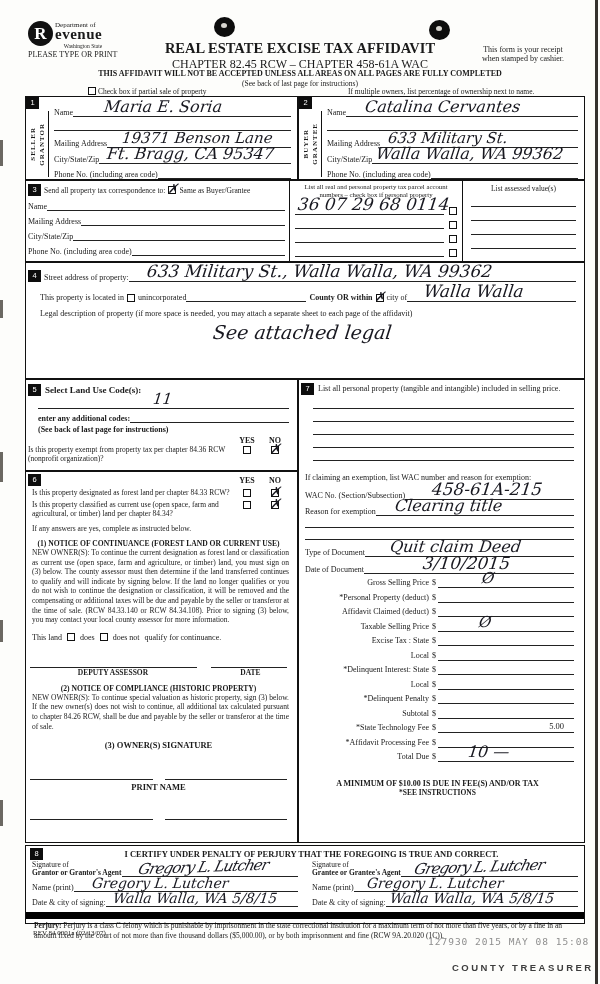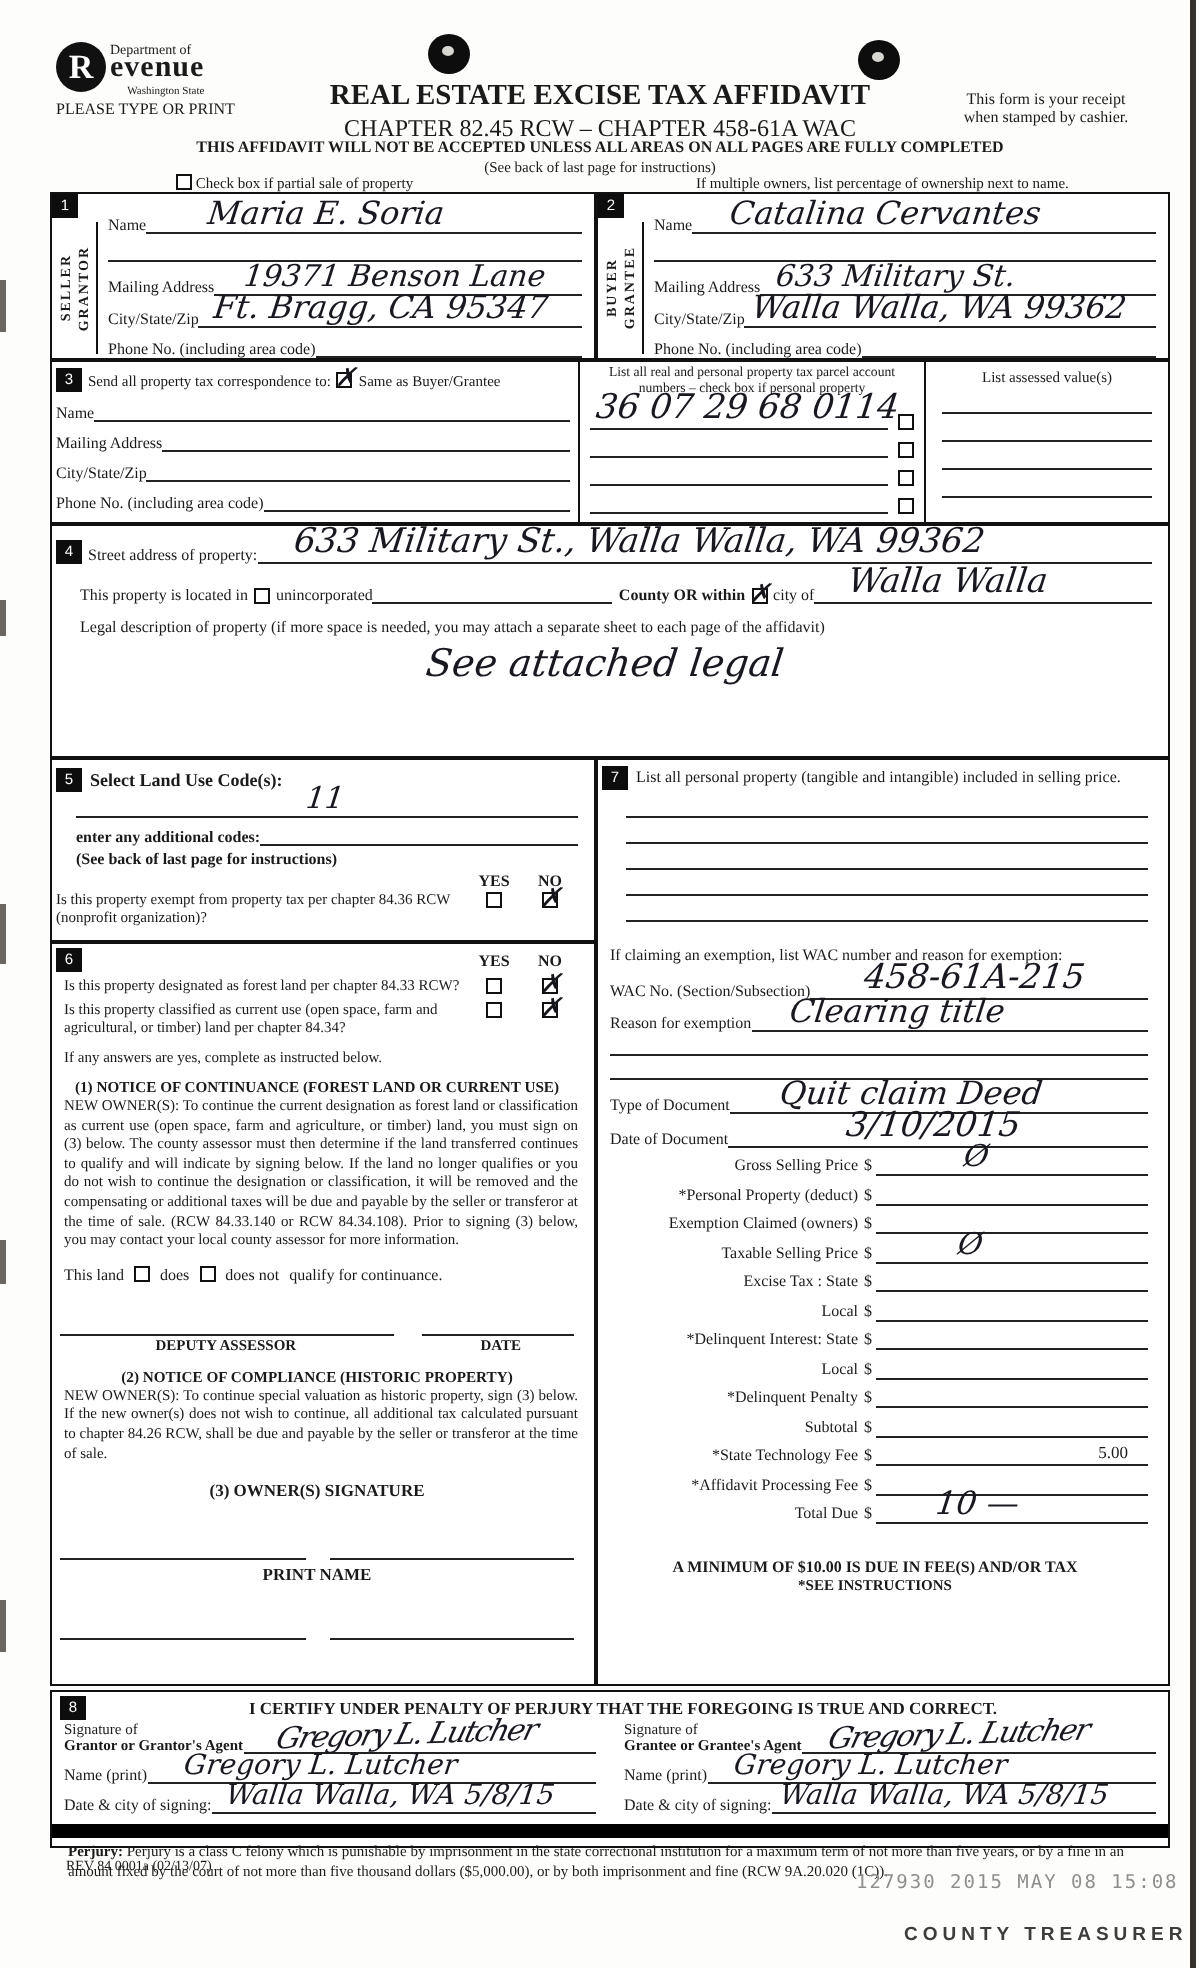--- a/index.html
+++ b/index.html
@@ -410,21 +410,21 @@
           <span class="ln">
             <span class="hw hwv" style="font-size:15px;left:32%">Ø</span>
           </span>
         </div>
       <div class="money">
           <span class="ml">*Personal Property (deduct)</span>
           <span class="dollar">$</span>
           <span class="ln"></span>
         </div>
       <div class="money">
-          <span class="ml">Exemption Claimed (owners)</span>
+          <span class="ml">Affidavit Claimed (deduct)</span>
           <span class="dollar">$</span>
           <span class="ln"></span>
         </div>
       <div class="money">
           <span class="ml">Taxable Selling Price</span>
           <span class="dollar">$</span>
           <span class="ln">
             <span class="hw hwv" style="font-size:15px;left:30%">Ø</span>
           </span>
         </div>

